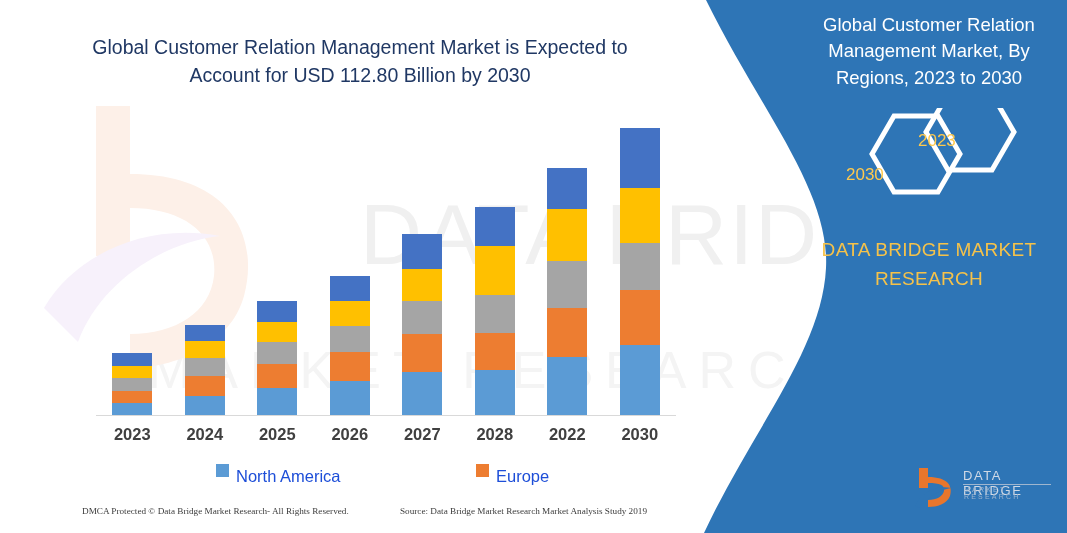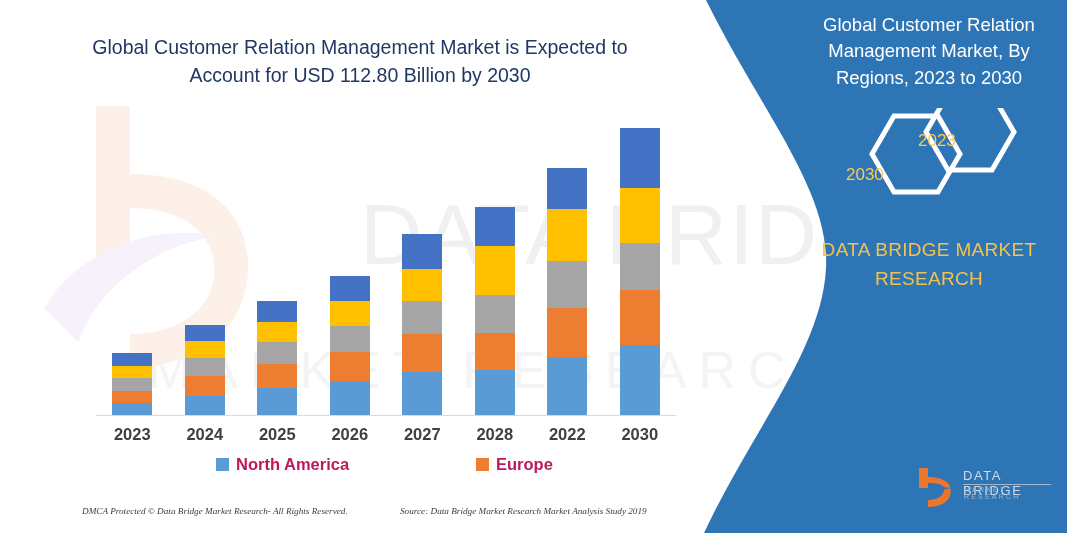--- a/index.html
+++ b/index.html
@@ -69,25 +69,25 @@
     top: 0;
   }
 
   .legend {
     position: absolute; left: 96px; top: 455px; width: 580px; height: 24px;
   }
   .legend-item {
     position: absolute; display: flex; align-items: center; gap: 7px;
   }
   .legend-swatch { width: 13px; height: 13px; display: inline-block; }
-  .legend-label { font-size: 16.5px; font-weight: bold; color: #be185d; }
+  .legend-label { font-size: 16.5px; font-weight: normal; color: #1d4ed8; margin-top: 12px; }
 
   
   .footer {
-    position: absolute; left: 0; top: 506px; width: 700px; height: 20px; font-style: italic;
+    position: absolute; left: 0; top: 506px; width: 700px; height: 20px;
   }
   .footer span {
     position: absolute; font-family: "Liberation Serif", serif;
     font-size: 9.2px; color: #3d3d3d; white-space: nowrap;
   }
   .footer-dmca { left: 82px; top: 0; }
   .footer-source { left: 400px; top: 0; }
 
   
   .panel-title {

